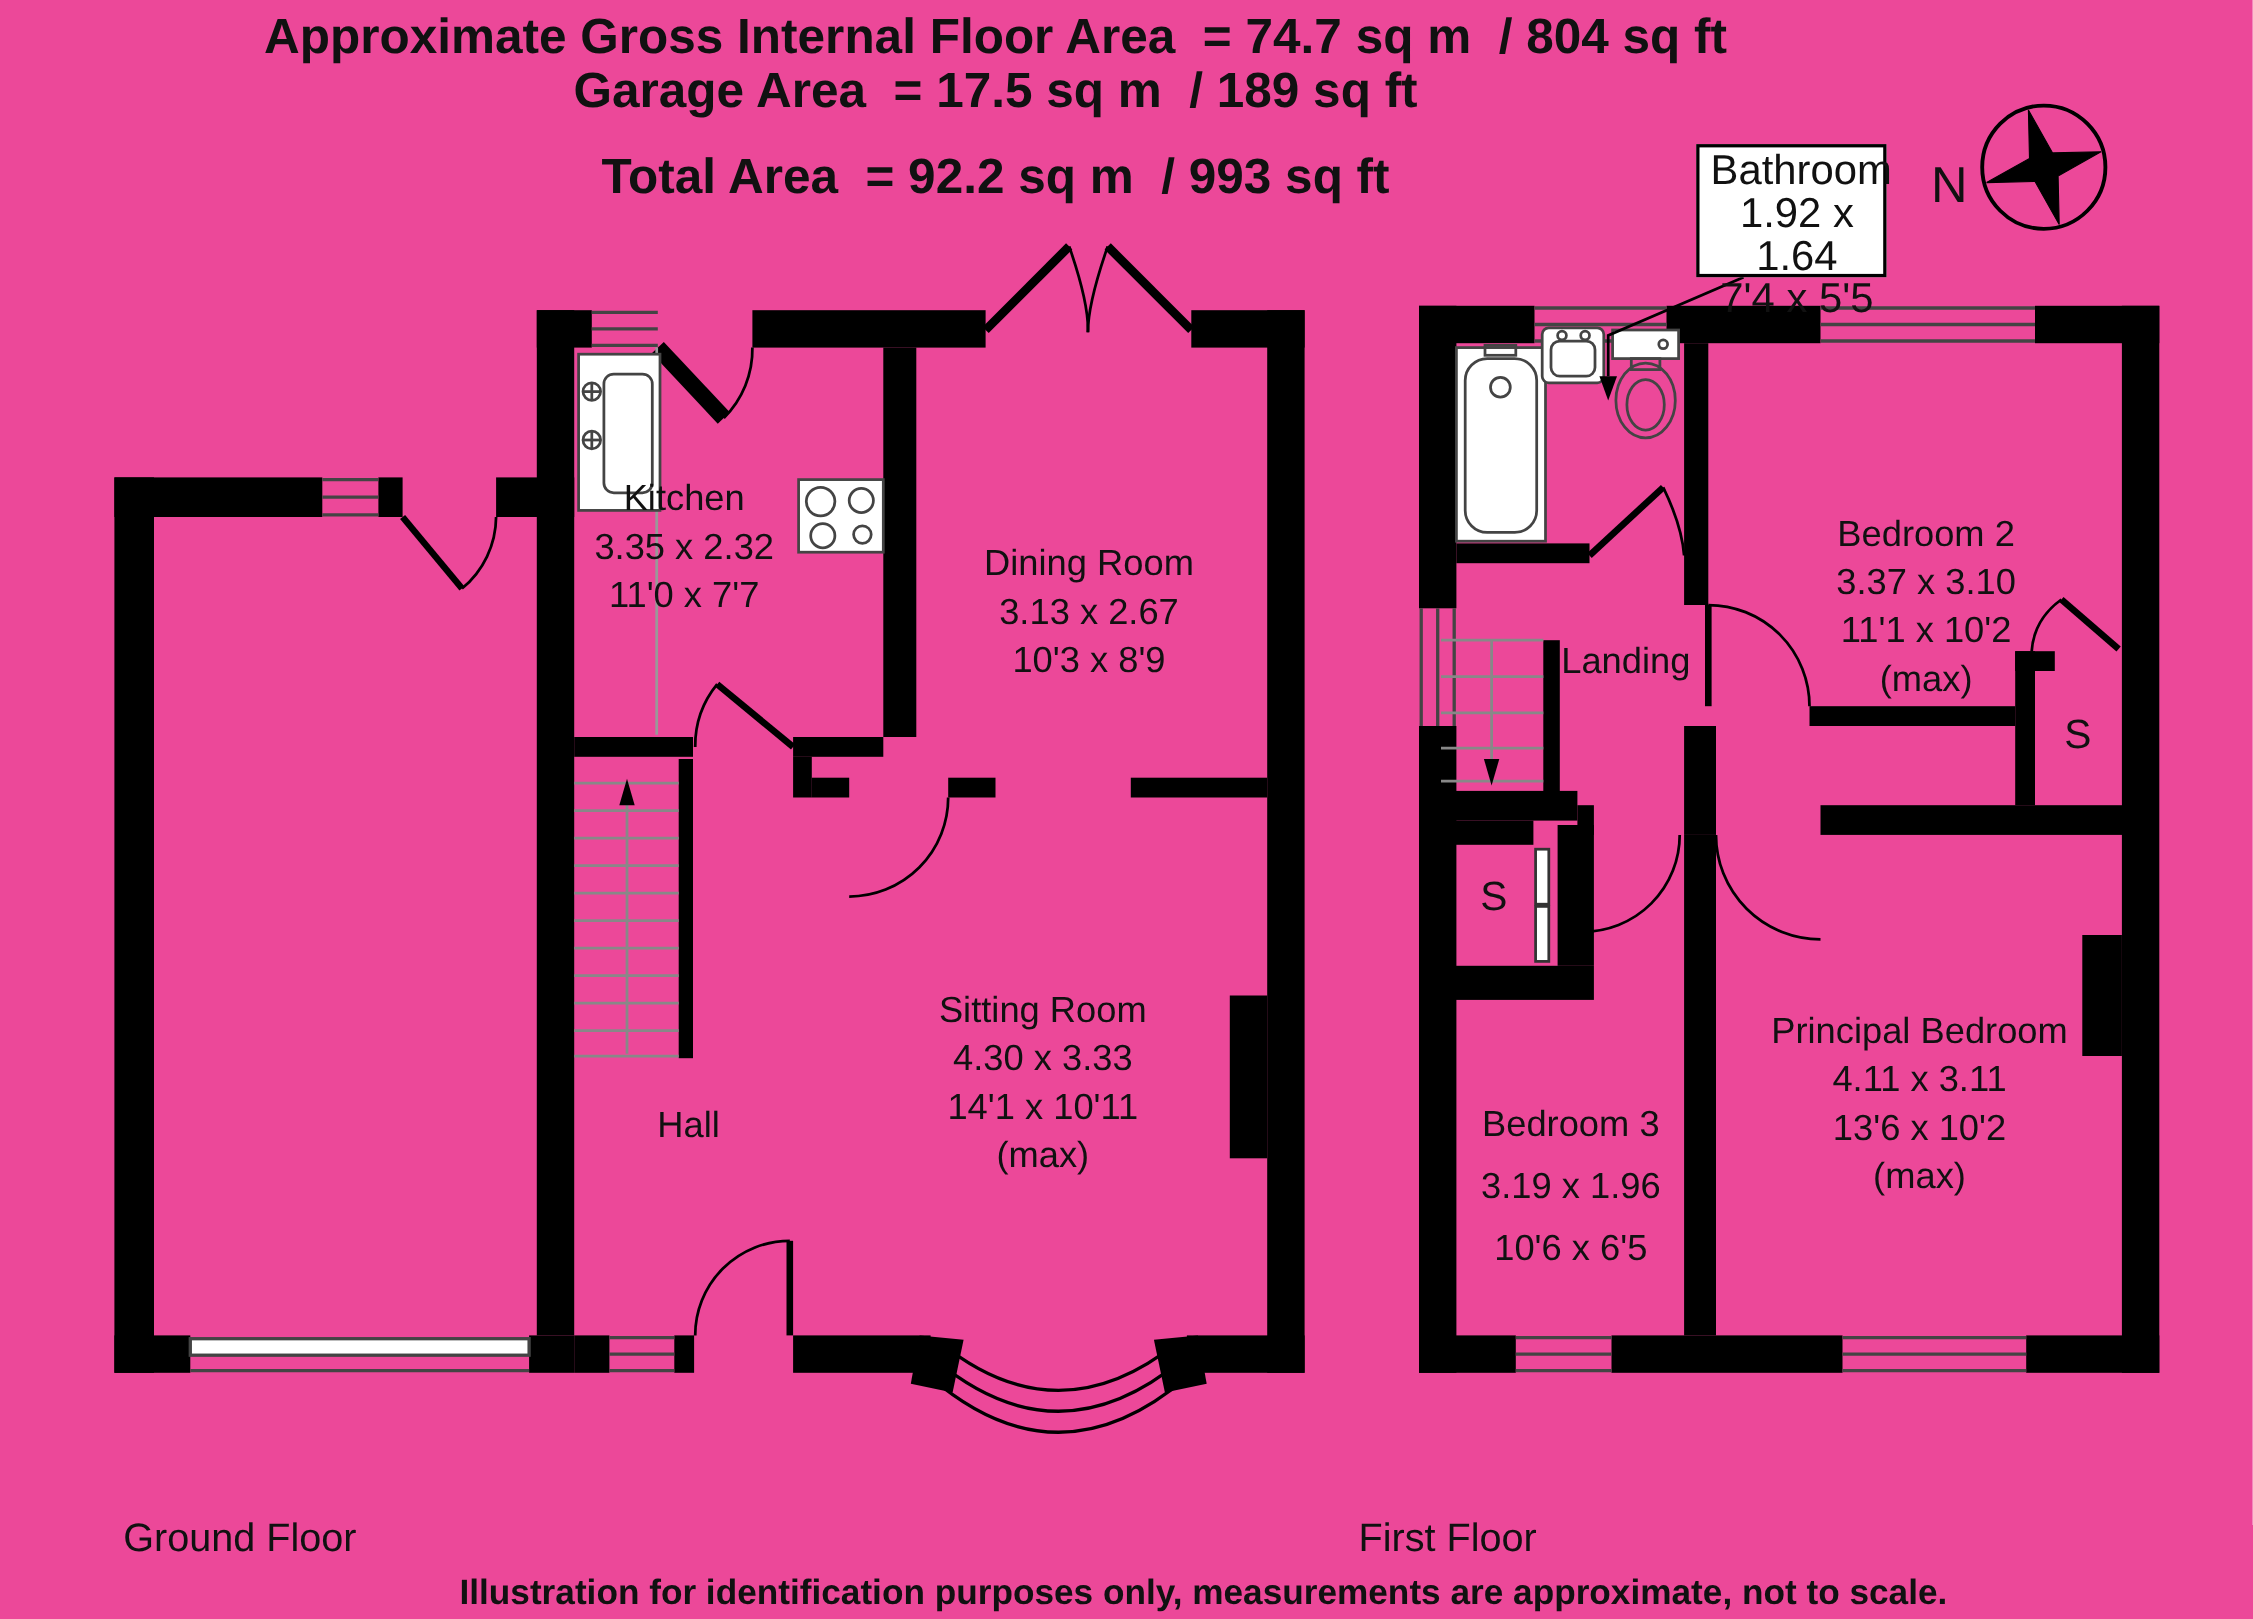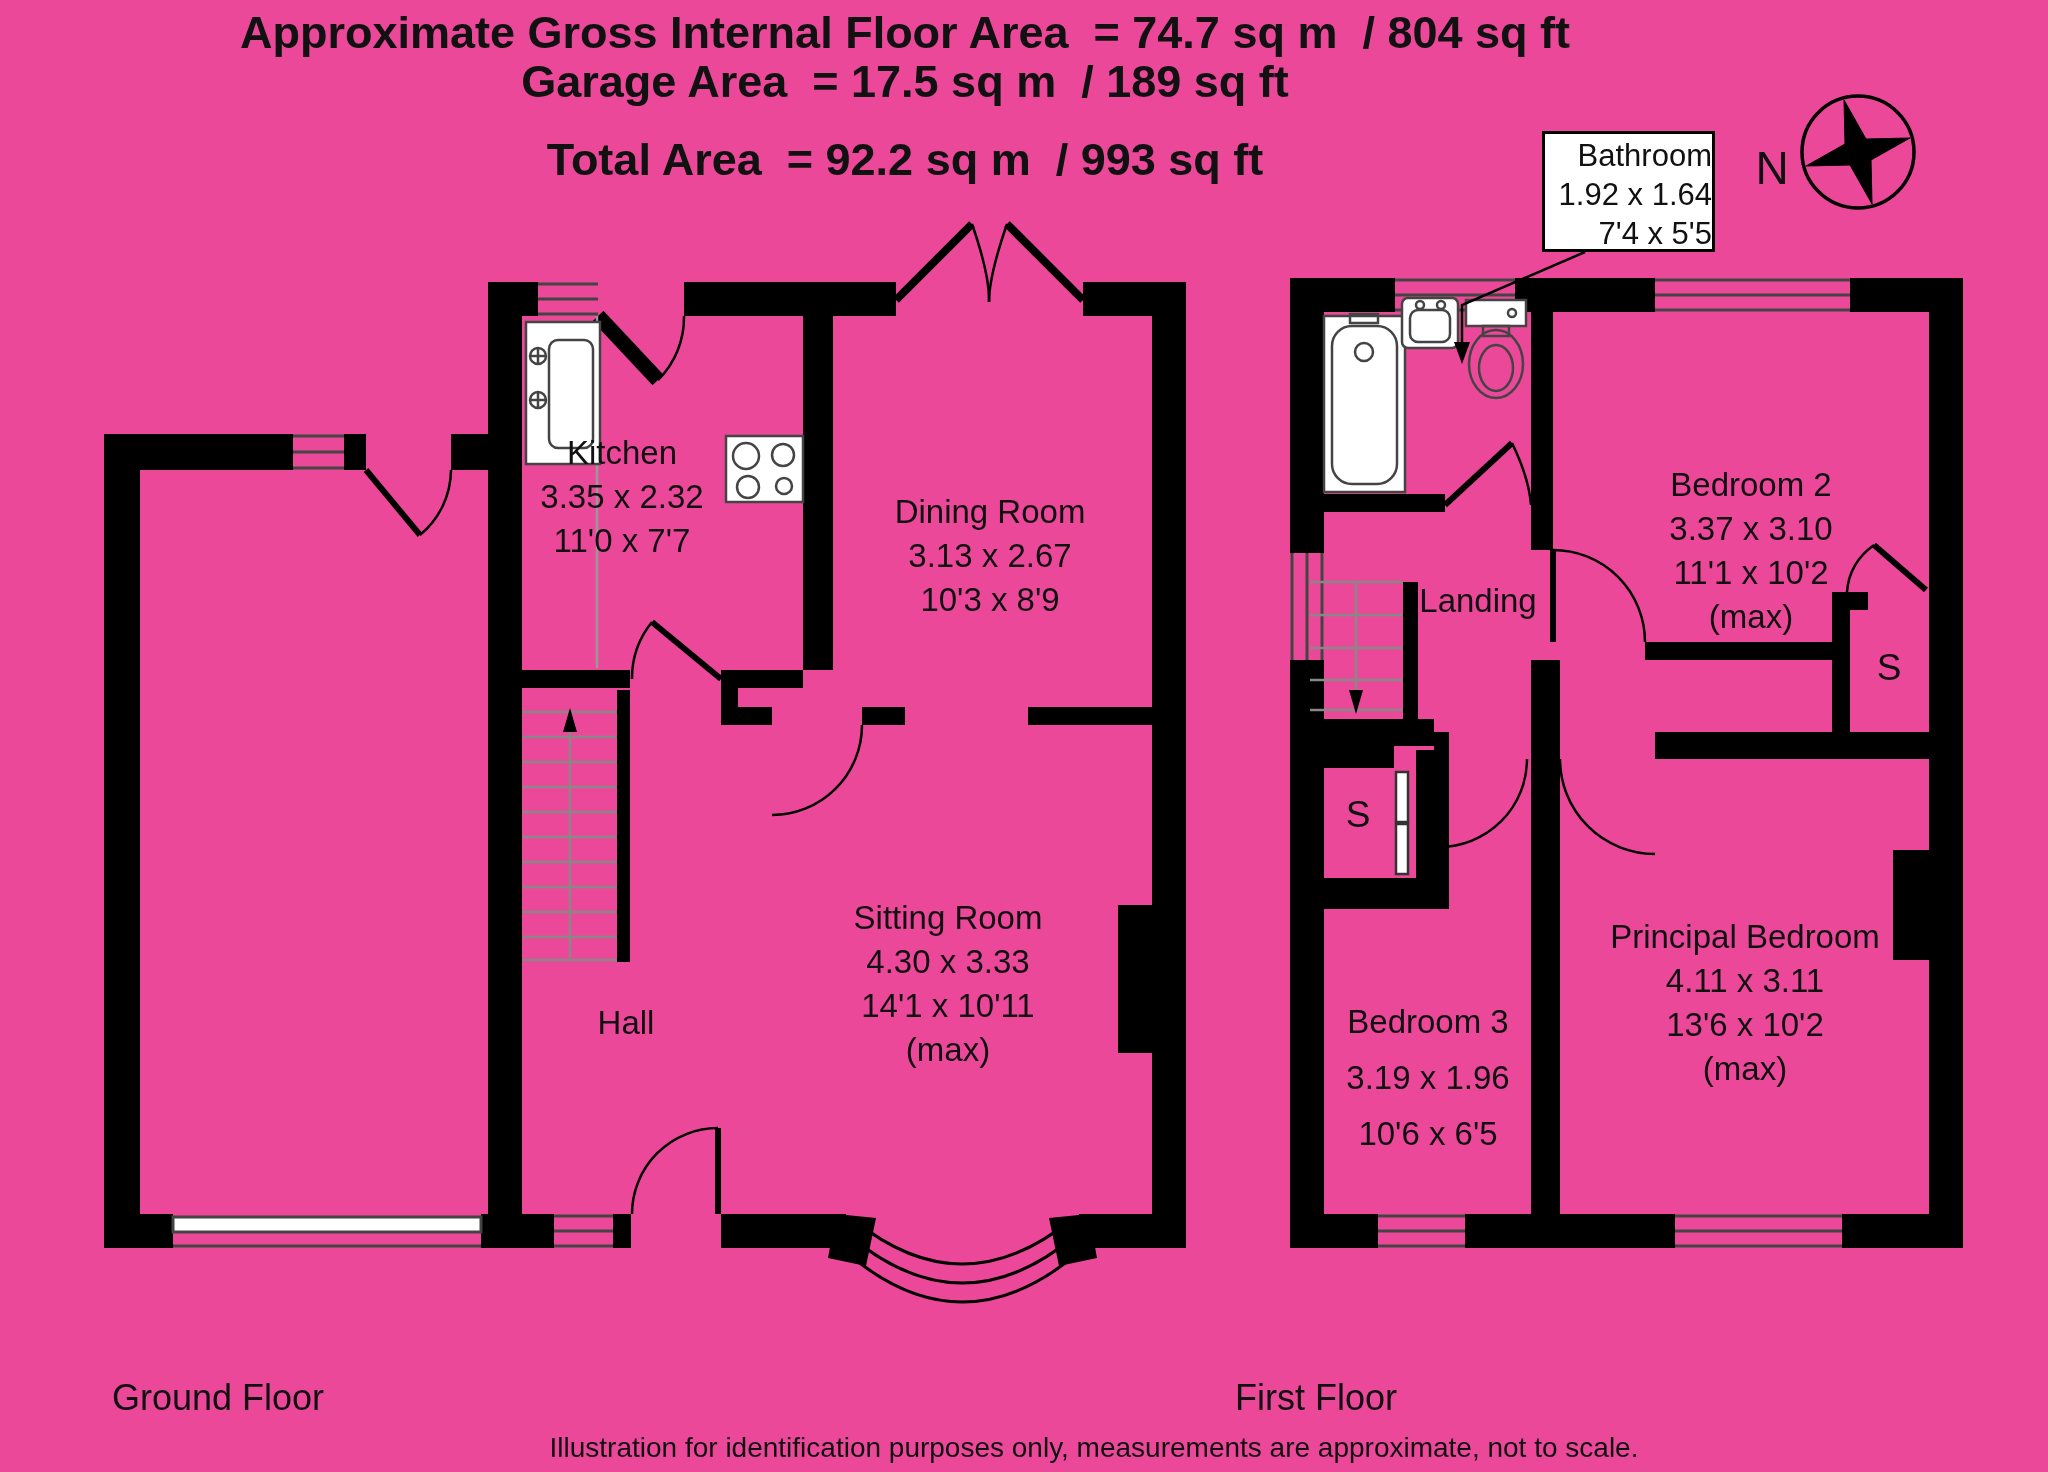--- a/index.html
+++ b/index.html
@@ -4,24 +4,24 @@
 <style>
   html,body{margin:0;padding:0;background:#fff;}
   .page{position:relative;width:2048px;height:1472px;background:#ec4899;
         font-family:"Liberation Sans",sans-serif;color:#111;overflow:hidden;}
   svg{position:absolute;left:0;top:0;}
   .hdr{position:absolute;transform:translate(-50%,-50%);font-weight:bold;
        font-size:45px;white-space:pre;letter-spacing:0px;}
   .room-label{position:absolute;transform:translate(-50%,-50%);text-align:center;
        font-size:33px;line-height:44px;white-space:nowrap;}
   .floor-title{position:absolute;font-size:36px;}
-  .disclaimer{position:absolute;transform:translate(-50%,-50%);font-size:28px;white-space:nowrap;}
+  .disclaimer{position:absolute;transform:translate(-50%,-50%);font-size:32px;white-space:nowrap;font-weight:bold;}
   .callout{position:absolute;left:1542px;top:131px;width:173px;height:121px;
-       border:3px solid #000;background:#fff;text-align:right;
-       font-size:31px;line-height:39px;padding-top:2px;box-sizing:border-box;padding-left:10px;}
+       border:3px solid #000;background:#fff;text-align:center;
+       font-size:38px;line-height:39px;padding-top:2px;box-sizing:border-box;padding-left:10px;}
   .n-label{position:absolute;transform:translate(-50%,-50%);font-size:46px;}
   .s-label{position:absolute;transform:translate(-50%,-50%);font-size:37px;}
 </style>
 </head>
 <body>
 
 <div class="page">
 
 <svg width="2048" height="1472" viewBox="0 0 2048 1472">
 

